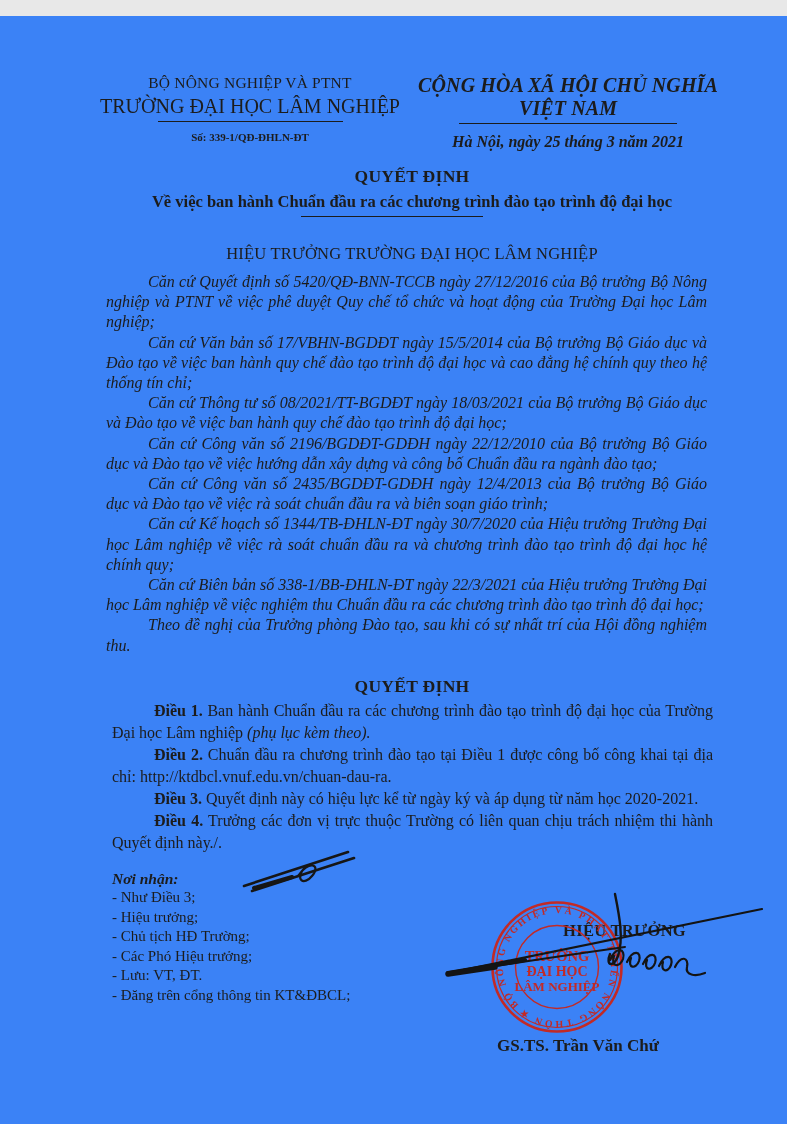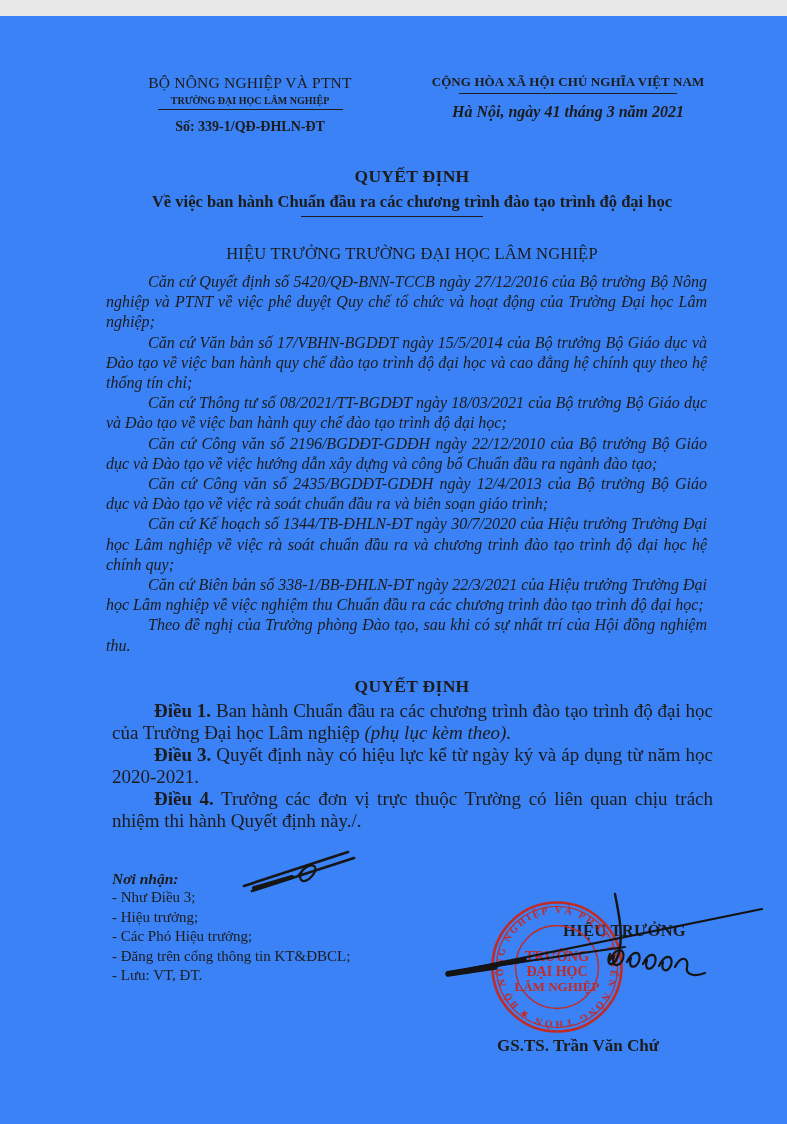--- a/index.html
+++ b/index.html
@@ -9,44 +9,44 @@
     margin:16px auto;
     background:#3b82f6;
     color:#1c1c1c;
     font-family:"Liberation Serif","DejaVu Serif",serif;
     overflow:hidden;
   }
   
   .hdr-left{position:absolute;left:98px;top:58px;width:304px;text-align:center;}
   .hdr-right{position:absolute;left:396px;top:58px;width:344px;text-align:center;}
   .hdr-l1{font-size:15.5px;font-weight:500;letter-spacing:.2px;}
-  .hdr-l2{font-size:10px;font-weight:700;margin-top:3px;}
+  .hdr-l2{font-size:20px;font-weight:400;margin-top:3px;}
   .rule{height:0;border-top:1.6px solid #1c1c1c;margin:3px auto 0;}
   .rule-left{width:185px;}
   .rule-right{width:218px;}
-  .hdr-num{font-size:14px;font-weight:700;margin-top:9px;}
-  .hdr-r1{font-size:13px;font-weight:700;letter-spacing:.1px;}
+  .hdr-num{font-size:11px;font-weight:700;margin-top:9px;}
+  .hdr-r1{font-size:20px;font-weight:700;letter-spacing:.1px;font-style:italic;}
   .hdr-r2{font-size:16px;font-weight:700;margin-top:4px;}
   .hdr-date{font-size:16px;font-weight:700;font-style:italic;margin-top:9px;}
   
   .title-block{position:absolute;left:112px;top:150px;width:600px;text-align:center;}
   .doc-heading{font-size:17.5px;font-weight:700;letter-spacing:.3px;}
   .doc-subtitle{font-size:16.5px;font-weight:700;margin-top:5px;}
   .rule-subtitle{width:182px;border-top:1.8px solid #1c1c1c;margin:4px auto 0;transform:translateX(-20px);}
   .doc-authority{font-size:16.5px;font-weight:400;margin-top:27px;letter-spacing:.2px;}
   
   .preamble{position:absolute;left:106px;top:256px;width:601px;}
   .preamble p{
     margin:0;text-indent:42px;text-align:justify;
     font-style:italic;font-size:16px;line-height:20.2px;
   }
   .decision-heading{position:absolute;left:112px;top:660px;width:600px;
     text-align:center;font-size:17.5px;font-weight:700;letter-spacing:.3px;}
   .articles{position:absolute;left:112px;top:684px;width:601px;}
-  .articles p{margin:0;text-indent:42px;text-align:justify;font-size:19px;line-height:22px;}
+  .articles p{margin:0;text-indent:42px;text-align:justify;font-size:16px;line-height:22px;}
   .art-label{font-weight:700;}
   .art-italic{font-style:italic;}
   
   .recipients{position:absolute;left:112px;top:854px;width:300px;}
   .recipients-label{font-size:15.5px;font-weight:700;font-style:italic;}
   .recipient-item{font-size:15px;line-height:19.6px;}
   .signer-title{position:absolute;left:450px;top:905px;width:236px;text-align:right;
     font-size:16.5px;font-weight:700;letter-spacing:.3px;}
   .signer-name{position:absolute;left:460px;top:1020px;width:236px;text-align:center;
     font-size:17px;font-weight:700;}
@@ -63,21 +63,21 @@
   <div class="hdr-left">
     <div class="hdr-l1">BỘ NÔNG NGHIỆP VÀ PTNT</div>
     <div class="hdr-l2">TRƯỜNG ĐẠI HỌC LÂM NGHIỆP</div>
     <div class="rule rule-left"></div>
     <div class="hdr-num">Số: 339-1/QĐ-ĐHLN-ĐT</div>
   </div>
 
   <div class="hdr-right">
     <div class="hdr-r1">CỘNG HÒA XÃ HỘI CHỦ NGHĨA VIỆT NAM</div>
     <div class="rule rule-right"></div>
-    <div class="hdr-date">Hà Nội, ngày 41 tháng 3 năm 2021</div>
+    <div class="hdr-date">Hà Nội, ngày 25 tháng 3 năm 2021</div>
   </div>
 
   <div class="title-block">
     <div class="doc-heading">QUYẾT ĐỊNH</div>
     <div class="doc-subtitle">Về việc ban hành Chuẩn đầu ra các chương trình đào tạo trình độ đại học</div>
     <div class="rule-subtitle"></div>
     <div class="doc-authority">HIỆU TRƯỞNG TRƯỜNG ĐẠI HỌC LÂM NGHIỆP</div>
   </div>
 
   <div class="preamble">
@@ -88,40 +88,42 @@
     <p>Căn cứ Công văn số 2435/BGDĐT-GDĐH ngày 12/4/2013 của Bộ trưởng Bộ Giáo dục và Đào tạo về việc rà soát chuẩn đầu ra và biên soạn giáo trình;</p>
     <p>Căn cứ Kế hoạch số 1344/TB-ĐHLN-ĐT ngày 30/7/2020 của Hiệu trưởng Trường Đại học Lâm nghiệp về việc rà soát chuẩn đầu ra và chương trình đào tạo trình độ đại học hệ chính quy;</p>
     <p>Căn cứ Biên bản số 338-1/BB-ĐHLN-ĐT ngày 22/3/2021 của Hiệu trưởng Trường Đại học Lâm nghiệp về việc nghiệm thu Chuẩn đầu ra các chương trình đào tạo trình độ đại học;</p>
     <p>Theo đề nghị của Trưởng phòng Đào tạo, sau khi có sự nhất trí của Hội đồng nghiệm thu.</p>
   </div>
 
   <div class="decision-heading">QUYẾT ĐỊNH</div>
 
   <div class="articles">
     <p><span class="art-label">Điều 1.</span><span> Ban hành Chuẩn đầu ra các chương trình đào tạo trình độ đại học của Trường Đại học Lâm nghiệp </span><span class="art-italic">(phụ lục kèm theo).</span></p>
+    <p><span class="art-label">Điều 2.</span><span> Chuẩn đầu ra chương trình đào tạo tại Điều 1 được công bố công khai tại địa chỉ: http://ktdbcl.vnuf.edu.vn/chuan-dau-ra.</span></p>
     <p><span class="art-label">Điều 3.</span><span> Quyết định này có hiệu lực kể từ ngày ký và áp dụng từ năm học 2020-2021.</span></p>
     <p><span class="art-label">Điều 4.</span><span> Trưởng các đơn vị trực thuộc Trường có liên quan chịu trách nhiệm thi hành Quyết định này./.</span></p>
   </div>
 
   <svg class="paraph-svg" width="120" height="58" viewBox="0 0 120 58">
     <g fill="none" stroke="#161616" stroke-linecap="round">
       <path d="M4,50 L108,16" stroke-width="2.6"></path>
       <path d="M12,55 L114,22" stroke-width="2.6"></path>
       <path d="M58,40 c10,-16 24,-12 14,0 c-8,10 -18,4 -7,-9" stroke-width="2.2"></path>
       <path d="M14,52 L52,41" stroke-width="4"></path>
     </g>
   </svg>
 
   <div class="recipients">
     <div class="recipients-label"><span>Nơi nhận:</span></div>
     <div class="recipient-item">- Như Điều 3;</div>
     <div class="recipient-item">- Hiệu trưởng;</div>
+    <div class="recipient-item">- Chủ tịch HĐ Trường;</div>
     <div class="recipient-item">- Các Phó Hiệu trưởng;</div>
+    <div class="recipient-item">- Lưu: VT, ĐT.</div>
     <div class="recipient-item">- Đăng trên cổng thông tin KT&amp;ĐBCL;</div>
-    <div class="recipient-item">- Lưu: VT, ĐT.</div>
   </div>
 
   <div class="signer-title">HIỆU TRƯỞNG</div>
 
   <svg class="stamp-svg" width="136" height="136" viewBox="0 0 136 136">
     <g fill="none" stroke="#c22a26">
       <circle cx="68" cy="68" r="64.5" stroke-width="2.6"></circle>
       <circle cx="68" cy="68" r="60.5" stroke-width="1.1"></circle>
       <circle cx="68" cy="68" r="41.5" stroke-width="1.4"></circle>
     </g>

